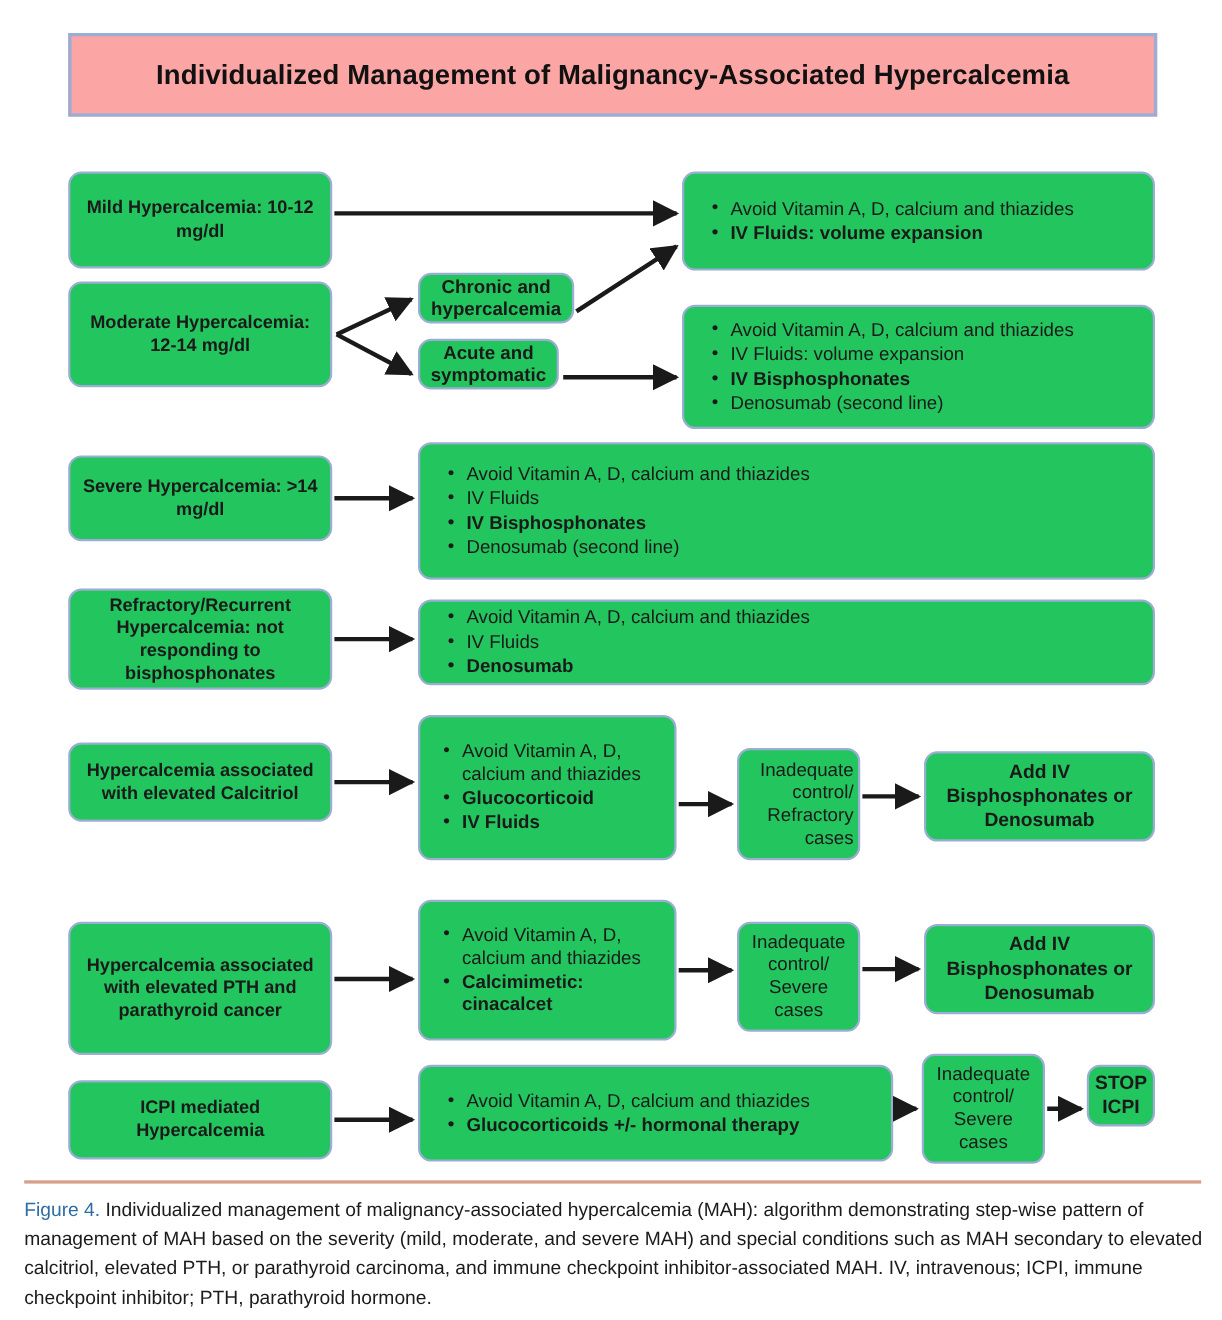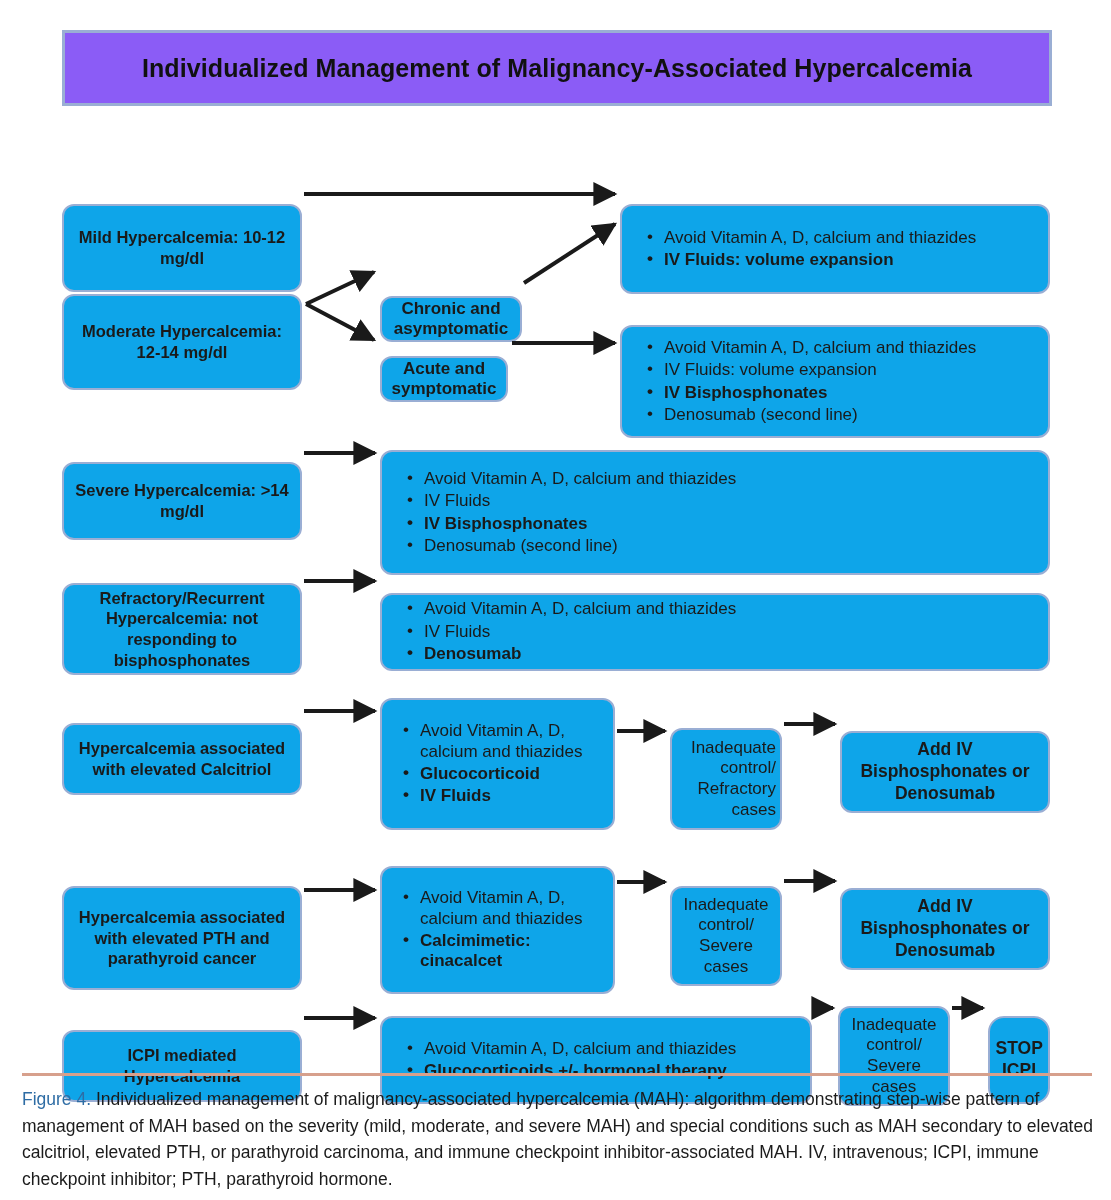--- a/index.html
+++ b/index.html
@@ -24,46 +24,45 @@
     height: 1070px;
   }
 
   
   .title-banner {
     position: absolute;
     left: 62px;
     top: 30px;
     width: 990px;
     height: 76px;
-    background: #8b5cf6;
+    background: #fca5a5;
     border: 3px solid #9aaed4;
     box-sizing: border-box;
     display: flex;
     align-items: center;
     justify-content: center;
   }
   .title-banner .title-text {
     font-size: 25px;
     font-weight: bold;
     letter-spacing: 0.1px;
     color: #111111;
     text-align: center;
   }
 
   
   .node {
     position: absolute;
-    background: #0ea5e9;
+    background: #22c55e;
     border: 2px solid #9aaed4;
     border-radius: 12px;
     box-sizing: border-box;
     display: flex;
     align-items: center;
     justify-content: center;
-    margin-top: 48px;
   }
   .node.left-label {
     text-align: center;
     font-weight: bold;
     font-size: 16.5px;
     line-height: 1.25;
     padding: 4px 8px;
   }
   .node.small-label {
     text-align: center;
@@ -163,26 +162,26 @@
     <span>Mild Hypercalcemia: 10-12 mg/dl</span>
   </div>
 
   <div class="node tx-box" style="left:620px; top:156px; width:430px; height:90px;">
     <ul class="tx-list">
       <li>Avoid Vitamin A, D, calcium and thiazides</li>
       <li class="b">IV Fluids: volume expansion</li>
     </ul>
   </div>
 
-  <div class="node left-label" style="left:62px; top:246px; width:240px; height:96px;">
+  <div class="node left-label" style="left:62px; top:256px; width:240px; height:96px;">
     <span>Moderate Hypercalcemia: 12-14 mg/dl</span>
   </div>
 
   <div class="node small-label" style="left:380px; top:248px; width:142px; height:46px;">
-    <span>Chronic and asymptomatic</span>
+    <span>Chronic and hypercalcemia</span>
   </div>
 
   <div class="node small-label" style="left:380px; top:308px; width:128px; height:46px;">
     <span>Acute and symptomatic</span>
   </div>
 
   <div class="node tx-box" style="left:620px; top:277px; width:430px; height:113px;">
     <ul class="tx-list">
       <li>Avoid Vitamin A, D, calcium and thiazides</li>
       <li>IV Fluids: volume expansion</li>
@@ -229,21 +228,21 @@
   </div>
 
   <div class="node plain-label" style="left:670px; top:680px; width:112px; height:102px;text-align:right;">
     <span>Inadequate control/ Refractory cases</span>
   </div>
 
   <div class="node bold-center" style="left:840px; top:683px; width:210px; height:82px;">
     <span>Add IV Bisphosphonates or Denosumab</span>
   </div>
 
-  <div class="node left-label" style="left:62px; top:838px; width:240px; height:104px;">
+  <div class="node left-label" style="left:62px; top:838px; width:240px; height:121px;">
     <span>Hypercalcemia associated with elevated PTH and parathyroid cancer</span>
   </div>
 
   <div class="node tx-box" style="left:380px; top:818px; width:235px; height:128px;">
     <ul class="tx-list narrow">
       <li>Avoid Vitamin A, D, calcium and thiazides</li>
       <li class="b">Calcimimetic: cinacalcet</li>
     </ul>
   </div>
 
@@ -263,21 +262,21 @@
     <ul class="tx-list">
       <li>Avoid Vitamin A, D, calcium and thiazides</li>
       <li class="b">Glucocorticoids +/- hormonal therapy</li>
     </ul>
   </div>
 
   <div class="node plain-label" style="left:838px; top:958px; width:112px; height:100px;">
     <span>Inadequate control/ Severe cases</span>
   </div>
 
-  <div class="node bold-center" style="left:988px; top:968px; width:62px; height:88px;border-radius:16px;">
+  <div class="node bold-center" style="left:988px; top:968px; width:62px; height:56px;">
     <span>STOP ICPI</span>
   </div>
 
   <svg id="arrow-layer" width="1111" height="1070" viewBox="0 0 1111 1070">
     <defs>
       <marker id="ah" markerWidth="7" markerHeight="7" refX="5.4" refY="3" orient="auto" markerUnits="strokeWidth">
         <path d="M0,0 L6,3 L0,6 z" fill="#1a1a1a"></path>
       </marker>
     </defs>
     <g stroke="#1a1a1a" stroke-width="4" fill="none" marker-end="url(#ah)">

